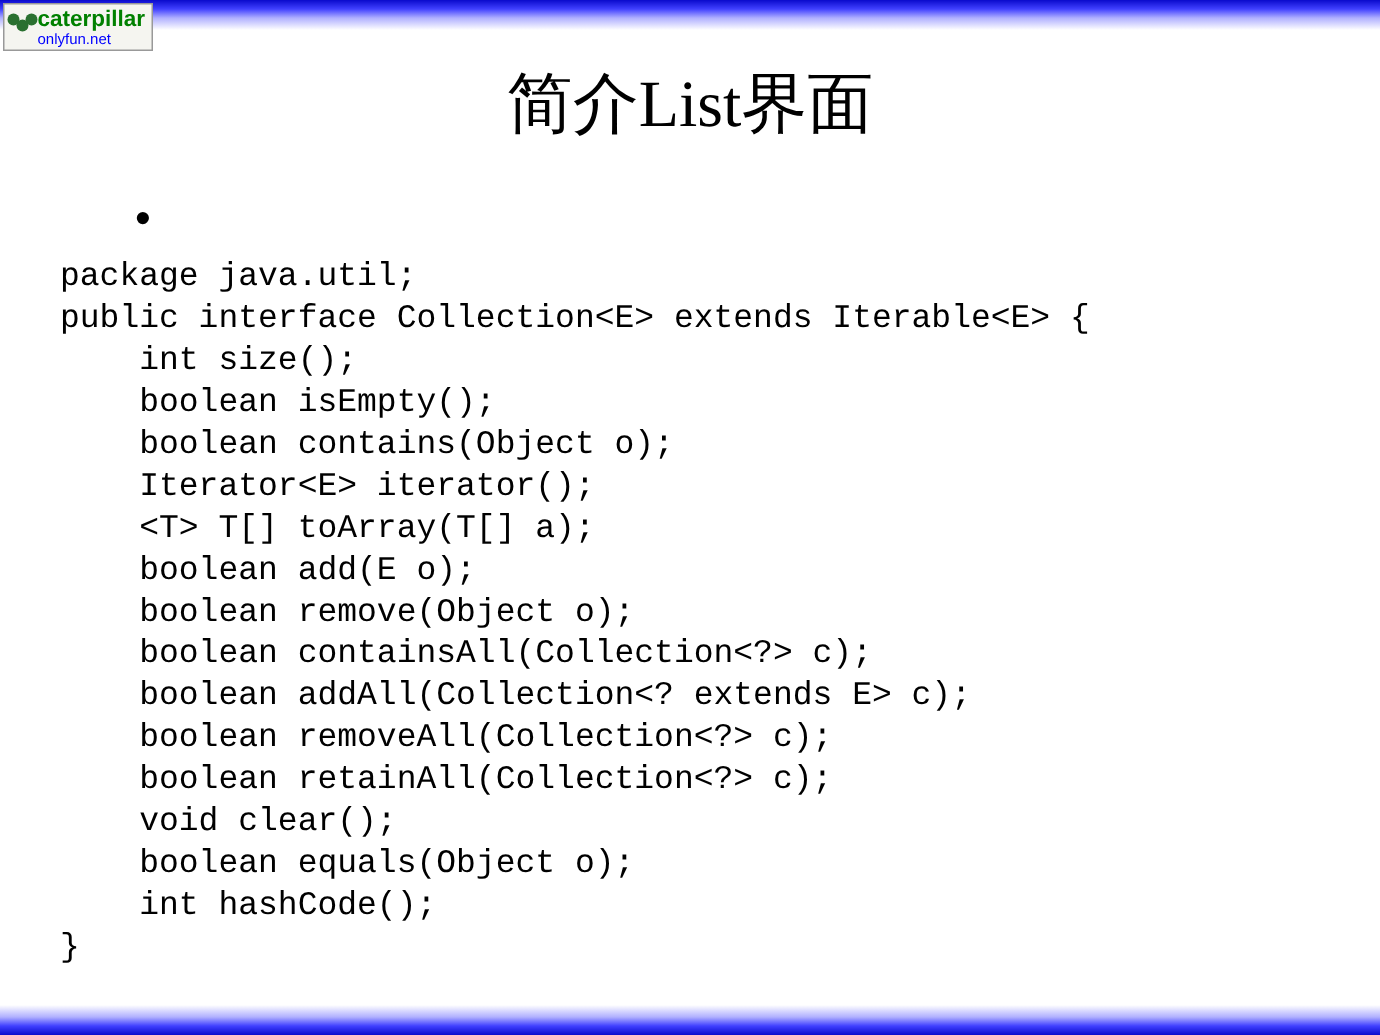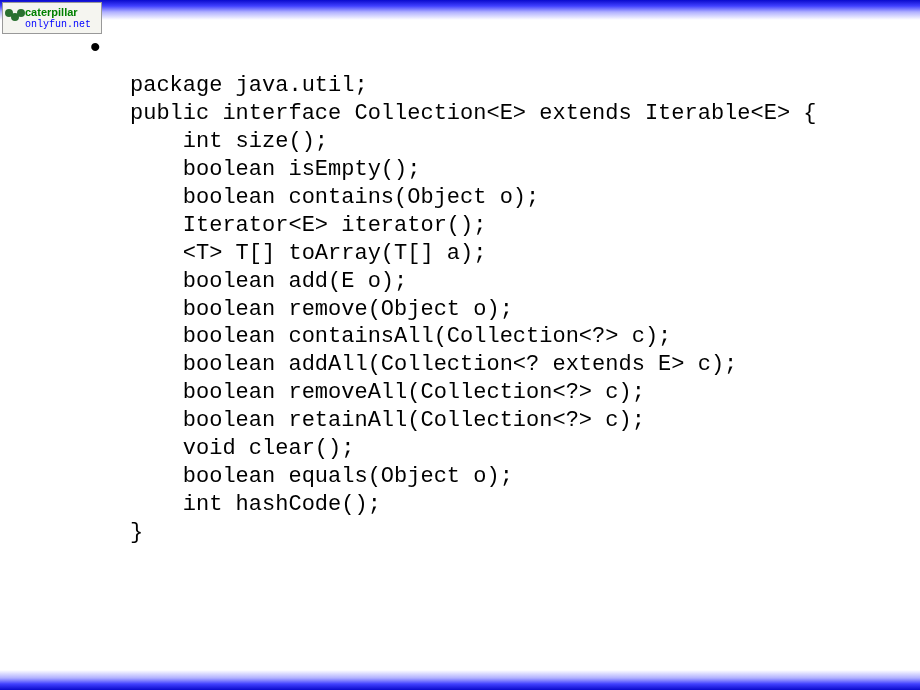--- a/index.html
+++ b/index.html
@@ -53,27 +53,27 @@
       gap: 0;
     }
     .logo-bug {
       width: 8px;
       height: 8px;
       background: #2a7030;
       border-radius: 50%;
     }
     .logo-text1 {
       font-family: Arial, sans-serif;
-      font-size: 11px;
+      font-size: 15px;
       font-weight: bold;
       color: #008000;
       line-height: 1;
     }
     .logo-text2 {
-      font-family: Liberation Mono, monospace;
+      font-family: Liberation Sans, sans-serif;
       font-size: 10px;
       color: #0000ff;
       line-height: 1;
       margin-top: 2px;
     }
     .content {
       position: absolute;
       top: 30px;
       left: 0;
       right: 0;
@@ -101,41 +101,41 @@
     }
     .bullet-text {
       font-family: Arial, "SimSun", sans-serif;
       font-size: 32px;
       color: #000;
     }
     .code-block {
       font-family: "Courier New", monospace;
       font-size: 22px;
       color: #000;
-      margin-left: 90px;
       line-height: 1.27;
       white-space: pre;
     }
   </style>
 </head>
 <body>
 
 <div class="top-gradient"></div>
 
 <div class="logo">
   <div class="logo-bugs">
     <div class="logo-bug"></div>
     <div class="logo-bug" style="margin-left:-2px;margin-top:4px;"></div>
     <div class="logo-bug" style="margin-left:-2px;"></div>
   </div>
   <div class="logo-text1">caterpillar</div>
   <div class="logo-text2">onlyfun.net</div>
 </div>
 
 <div class="content">
+  <h1 class="title">简介List界面</h1>
 
   <div class="bullet-line">
     <span class="bullet">•</span>
   </div>
 
   <pre class="code-block">package java.util;
 public interface Collection&lt;E&gt; extends Iterable&lt;E&gt; {
     int size();
     boolean isEmpty();
     boolean contains(Object o);

